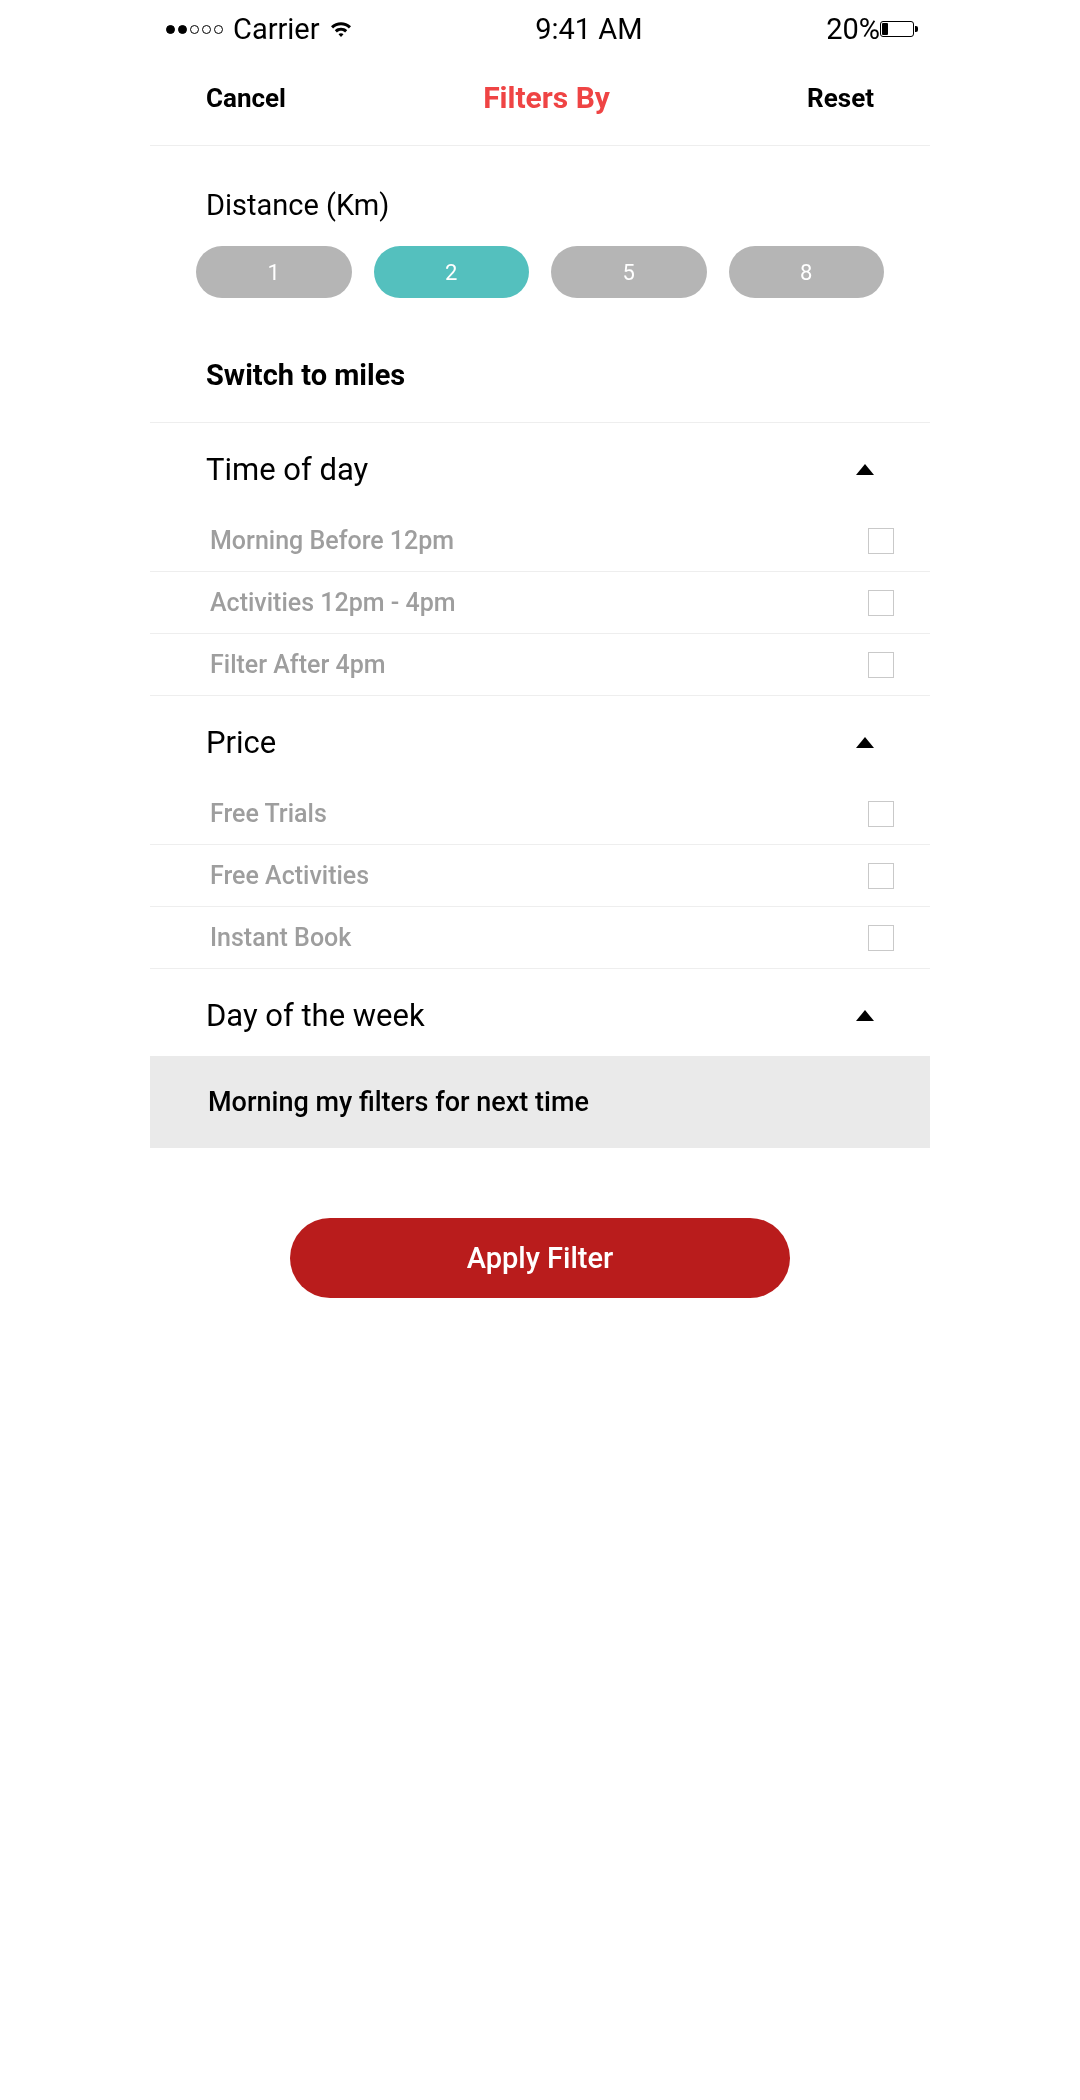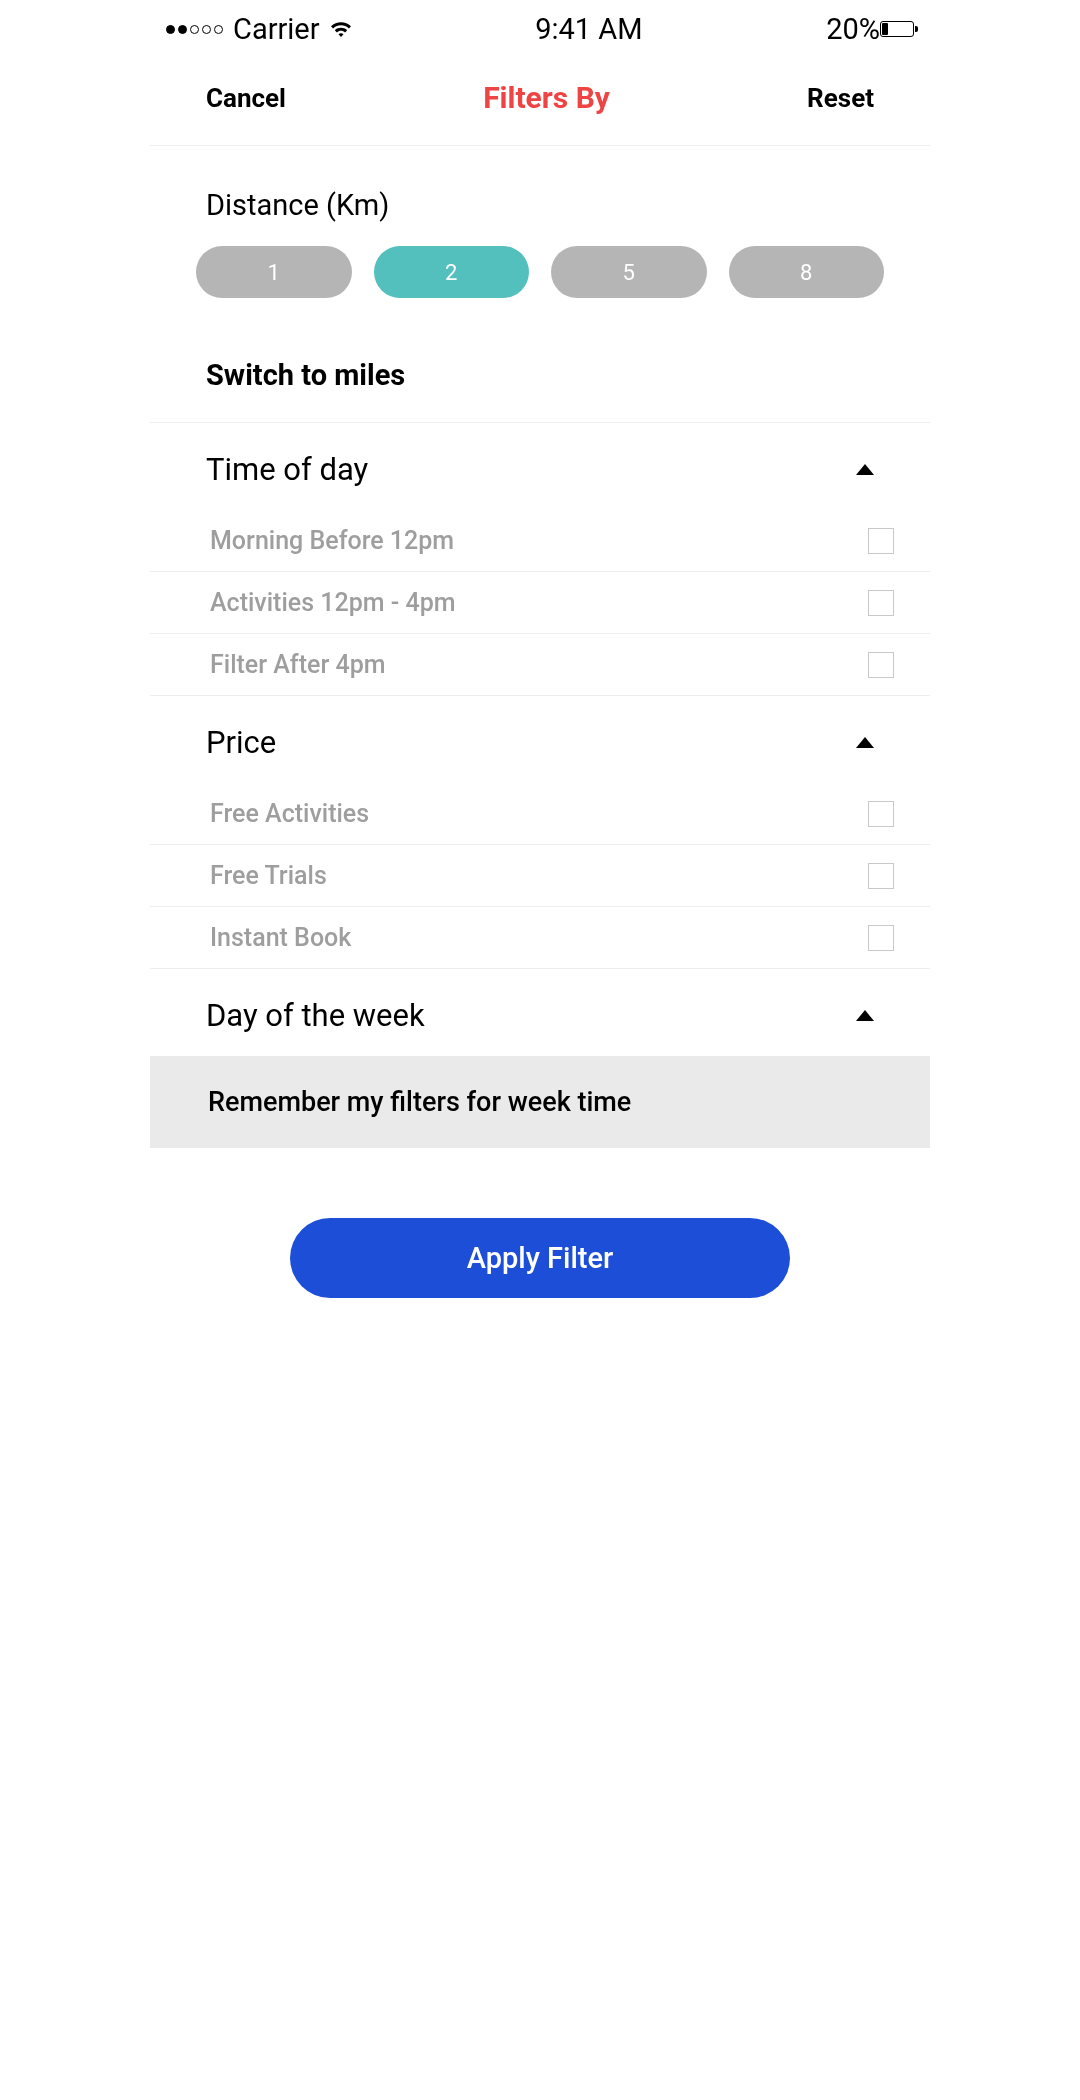--- a/index.html
+++ b/index.html
@@ -26,21 +26,21 @@
     .accordion-header { display: flex; justify-content: space-between; align-items: center; padding: 28px 56px 22px; cursor: pointer; }
     .accordion-title { font-size: 31px; font-weight: 400; color: #000; }
     .caret-up { width: 0; height: 0; border-left: 9px solid transparent; border-right: 9px solid transparent; border-bottom: 11px solid #000; }
     .option-row { display: flex; justify-content: space-between; align-items: center; padding: 16px 36px 16px 60px; border-bottom: 1px solid #eee; }
     .option-row:first-of-type { border-top: 1px solid #eee; }
     .option-label { font-size: 25px; font-weight: 500; color: #9e9e9e; }
     .checkbox { width: 26px; height: 26px; border: 1.5px solid #c9c9c9; background: #fff; cursor: pointer; }
     .remember-banner { background: #eaeaea; padding: 30px 58px; }
     .remember-label { font-size: 27px; font-weight: 500; color: #000; }
     .apply-container { padding: 70px 0 40px; display: flex; justify-content: center; }
-    .apply-btn { width: 500px; height: 80px; border-radius: 40px; background: #1d4ed8; color: #fff; font-size: 29px; font-weight: 500; display: flex; align-items: center; justify-content: center; cursor: pointer; border: none; }
+    .apply-btn { width: 500px; height: 80px; border-radius: 40px; background: #b91c1c; color: #fff; font-size: 29px; font-weight: 500; display: flex; align-items: center; justify-content: center; cursor: pointer; border: none; }
     .section-group { width: 100%; }
   </style>
 </head>
 <body>
 
 <div class="status-bar">
   <div class="status-left">
     <span class="dots">
       <span class="dot filled"></span>
         <span class="dot filled"></span>
@@ -103,39 +103,39 @@
     <div class="checkbox"></div>
   </div>
 </div>
 
 <div class="section-group">
   <div class="accordion-header">
     <div class="accordion-title">Price</div>
     <div class="caret-up"></div>
   </div>
   <div class="option-row">
-    <div class="option-label">Free Activities</div>
+    <div class="option-label">Free Trials</div>
     <div class="checkbox"></div>
   </div>
   <div class="option-row">
-    <div class="option-label">Free Trials</div>
+    <div class="option-label">Free Activities</div>
     <div class="checkbox"></div>
   </div>
   <div class="option-row">
     <div class="option-label">Instant Book</div>
     <div class="checkbox"></div>
   </div>
 </div>
 
 <div class="section-group">
   <div class="accordion-header">
     <div class="accordion-title">Day of the week</div>
     <div class="caret-up"></div>
   </div>
 </div>
 
 <div class="remember-banner">
-  <div class="remember-label">Remember my filters for week time</div>
+  <div class="remember-label">Morning my filters for next time</div>
 </div>
 
 <div class="apply-container">
   <button class="apply-btn">Apply Filter</button>
 </div>
 
 </body></html>

